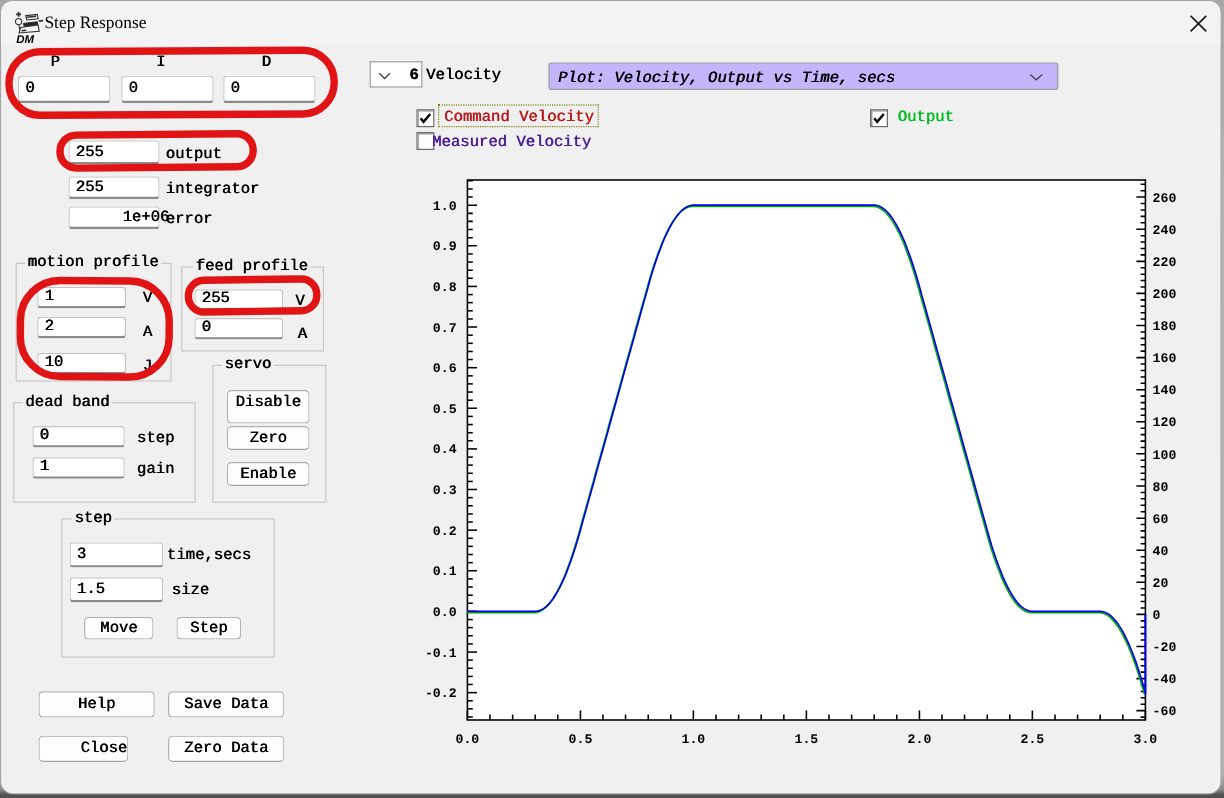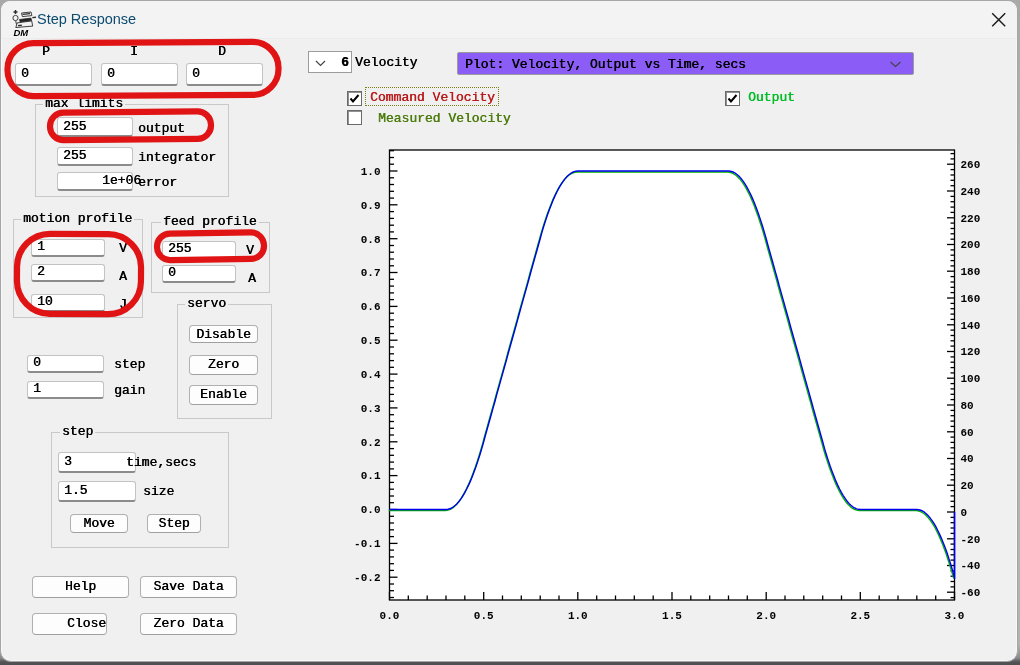--- a/index.html
+++ b/index.html
@@ -1,21 +1,21 @@
 <!DOCTYPE html>
 <html><head><meta charset="utf-8"><style>
 * { margin:0; padding:0; box-sizing:border-box; }
 html,body { width:1020px; height:665px; overflow:hidden; }
 body { background:linear-gradient(180deg,#a9a9a9 0px,#b5b5b5 200px,#b2b2b2 645px,#8a8a8c 658px,#525255 662px,#505053 665px); font-family:"Liberation Mono",monospace; }
 #win { position:absolute; left:0; top:0; width:1018px; height:662px;
   background:#f0f0f0; border:1px solid #a6a6a6; border-radius:10px 10px 11px 11px; box-shadow:inset 0 0 0 1px #f7f7f7; }
 #titlebar { position:absolute; left:0; top:0; width:100%; height:38px; background:#f3f3f3;
   border-radius:10px 10px 0 0; border-bottom:1px solid #ececec; }
-#title { position:absolute; left:36px; top:10px; font-family:Liberation Sans, sans-serif;
-  font-size:14.5px; color:#0c4a6e; }
+#title { position:absolute; left:36px; top:10px; font-family:Liberation Serif, serif;
+  font-size:14.5px; color:#000000; }
 .lab { position:absolute; font-size:13px; font-weight:normal; text-shadow:0.45px 0 0 currentColor; color:#000; white-space:pre; }
 .field { position:absolute; background:#fff; border:1px solid #c3c3c3; border-bottom:2px solid #8b8b8b;
   border-radius:3px; font-size:13px; font-weight:normal; text-shadow:0.45px 0 0 currentColor; color:#000; padding-left:5px; line-height:17px; }
 .grp { position:absolute; border:1px solid #c9c9c9; }
 .gt { position:absolute; top:-9px; background:#f0f0f0; padding:0 2px; font-size:13px; font-weight:normal; text-shadow:0.45px 0 0 currentColor; white-space:pre; }
 .btn { position:absolute; background:#fdfdfd; border:1px solid #b0b0b0; border-bottom-color:#a0a0a0;
   border-radius:4px; font-size:13px; font-weight:normal; text-shadow:0.45px 0 0 currentColor; color:#000; text-align:center; }
 .cb { position:absolute; width:15px; height:15px; background:#fff; border:1px solid #6a6a6a;
   box-shadow:inset 1px 1px 0 #929292; }
 svg.over { position:absolute; left:0; top:0; pointer-events:none; }
@@ -25,23 +25,20 @@
   <div id="titlebar"></div>
   <div id="title">Step Response</div>
 
   <div class="lab" style="left:41px; top:43px;">P</div>
   <div class="lab" style="left:129px; top:43px;">I</div>
   <div class="lab" style="left:217px; top:43px;">D</div>
   <div class="field" style="left:14px; top:62px; width:77px; height:23px; line-height:19px;">0</div>
   <div class="field" style="left:100px; top:62px; width:77px; height:23px; line-height:19px;">0</div>
   <div class="field" style="left:185px; top:62px; width:77px; height:23px; line-height:19px;">0</div>
 
-  <div class="grp" style="left:34px; top:103px; width:194px; height:93px;">
-    <div class="gt" style="left:7px;">max limits</div>
-  </div>
   <div class="field" style="left:56px; top:116px; width:76px; height:20px;">255</div>
   <div class="field" style="left:56px; top:146px; width:76px; height:19px; line-height:15px;">255</div>
   <div class="field" style="left:56px; top:171px; width:76px; height:19px; line-height:15px;padding-left:44px;">1e+06</div>
   <div class="lab" style="left:137px; top:120px;">output</div>
   <div class="lab" style="left:137px; top:149px;">integrator</div>
   <div class="lab" style="left:137px; top:174px;">error</div>
 
   <div class="grp" style="left:12px; top:218px; width:130px; height:99px;">
     <div class="gt" style="left:7px;">motion profile</div>
   </div>
@@ -56,67 +53,70 @@
     <div class="gt" style="left:9px;">feed profile</div>
   </div>
   <div class="field" style="left:161px; top:240px; width:74px; height:18px; line-height:14px;">255</div>
   <div class="field" style="left:161px; top:264px; width:74px; height:18px; line-height:14px;">0</div>
   <div class="lab" style="left:245px; top:242px;">V</div>
   <div class="lab" style="left:247px; top:270px;">A</div>
 
   <div class="grp" style="left:176px; top:303px; width:95px; height:115px;">
     <div class="gt" style="left:7px;">servo</div>
   </div>
-  <div class="btn" style="left:188px; top:324px; width:69px; height:18px; line-height:18px;">Disable</div>
+  <div class="btn" style="left:188px; top:324px; width:69px; height:28px; line-height:18px;">Disable</div>
   <div class="btn" style="left:188px; top:354px; width:69px; height:20px; line-height:18px;">Zero</div>
   <div class="btn" style="left:188px; top:384px; width:69px; height:20px; line-height:18px;">Enable</div>
 
+  <div class="grp" style="left:10px; top:334px; width:152px; height:84px;">
+    <div class="gt" style="left:7px;">dead band</div>
+  </div>
   <div class="field" style="left:26px; top:354px; width:77px; height:18px; line-height:14px;">0</div>
   <div class="field" style="left:26px; top:380px; width:77px; height:18px; line-height:14px;">1</div>
   <div class="lab" style="left:113px; top:356px;">step</div>
   <div class="lab" style="left:113px; top:382px;">gain</div>
 
   <div class="grp" style="left:50px; top:431px; width:178px; height:116px;">
     <div class="gt" style="left:8px;">step</div>
   </div>
   <div class="field" style="left:57px; top:451px; width:78px; height:21px; line-height:17px;">3</div>
   <div class="field" style="left:57px; top:480px; width:78px; height:21px; line-height:17px;">1.5</div>
-  <div class="lab" style="left:125px; top:454px;">time,secs</div>
+  <div class="lab" style="left:138px; top:454px;">time,secs</div>
   <div class="lab" style="left:142px; top:483px;">size</div>
   <div class="btn" style="left:69px; top:513px; width:58px; height:19px; line-height:17px;">Move</div>
   <div class="btn" style="left:146px; top:513px; width:54px; height:19px; line-height:17px;">Step</div>
 
   <div class="btn" style="left:31px; top:575px; width:97px; height:22px; line-height:20px;">Help</div>
   <div class="btn" style="left:139px; top:575px; width:97px; height:22px; line-height:20px;">Save Data</div>
   <div class="btn" style="left:31px; top:612px; width:75px; height:22px; line-height:20px;text-align:right;">Close</div>
   <div class="btn" style="left:139px; top:612px; width:97px; height:22px; line-height:20px;">Zero Data</div>
 
   <div style="position:absolute; left:307px; top:50px; width:44px; height:22px; background:#fff; border:1px solid #9c9c9c;">
     <svg width="12" height="8" style="position:absolute; left:6px; top:8px;">
         <polyline points="1,1 5.5,5.5 10,1" fill="none" stroke="#444" stroke-width="1.2"></polyline>
       </svg>
     <div class="lab" style="left:32px; top:3px; font-weight:bold;">6</div>
   </div>
   <div class="lab" style="left:354px; top:54px;">Velocity</div>
-  <div style="position:absolute; left:456px; top:51px; width:457px; height:23px; background:#8b5cf6; border:1px solid #9c9c9c; border-radius:2px;">
+  <div style="position:absolute; left:456px; top:51px; width:425px; height:23px; background:#c4b5fd; border:1px solid #9c9c9c; border-radius:2px;font-style:italic;">
     <div class="lab" style="left:7px; top:4px;">Plot: Velocity, Output vs Time, secs</div>
     <svg width="14" height="8" style="position:absolute; right:10px; top:8px;">
         <polyline points="1.5,1 6.5,5.5 11.5,1" fill="none" stroke="#444" stroke-width="1.1"></polyline>
       </svg>
   </div>
 
   <div class="cb" style="left:346px; top:90px;">
     <svg width="13" height="13" style="position:absolute;left:0px;top:0px;">
         <path d="M2.5,6.5 L5,9.5 L10.5,3" fill="none" stroke="#000" stroke-width="2"></path>
       </svg>
   </div>
   <div style="position:absolute; left:364px; top:86px; width:134px; height:19px; border:1px dotted #7c7c10;"></div>
   <div class="lab" style="left:369px; top:89px; color:#b91c1c;">Command Velocity</div>
   <div class="cb" style="left:346px; top:109px;"></div>
-  <div class="lab" style="left:377px; top:110px; color:#4d7c0f;">Measured Velocity</div>
+  <div class="lab" style="left:359px; top:110px; color:#4c1d95;">Measured Velocity</div>
   <div class="cb" style="left:724px; top:90px;">
     <svg width="13" height="13" style="position:absolute;left:0px;top:0px;">
         <path d="M2.5,6.5 L5,9.5 L10.5,3" fill="none" stroke="#000" stroke-width="2"></path>
       </svg>
   </div>
   <div class="lab" style="left:747px; top:89px; color:#00bd26;">Output</div>
 
   <svg class="over" width="30" height="32" style="left:8px; top:4px;">
     <g stroke="#2d2d2d" fill="none" stroke-width="0.9">
       <path d="M4.5,7 l4,0 m-2,-2 l0,4" stroke-width="1.4"></path>

